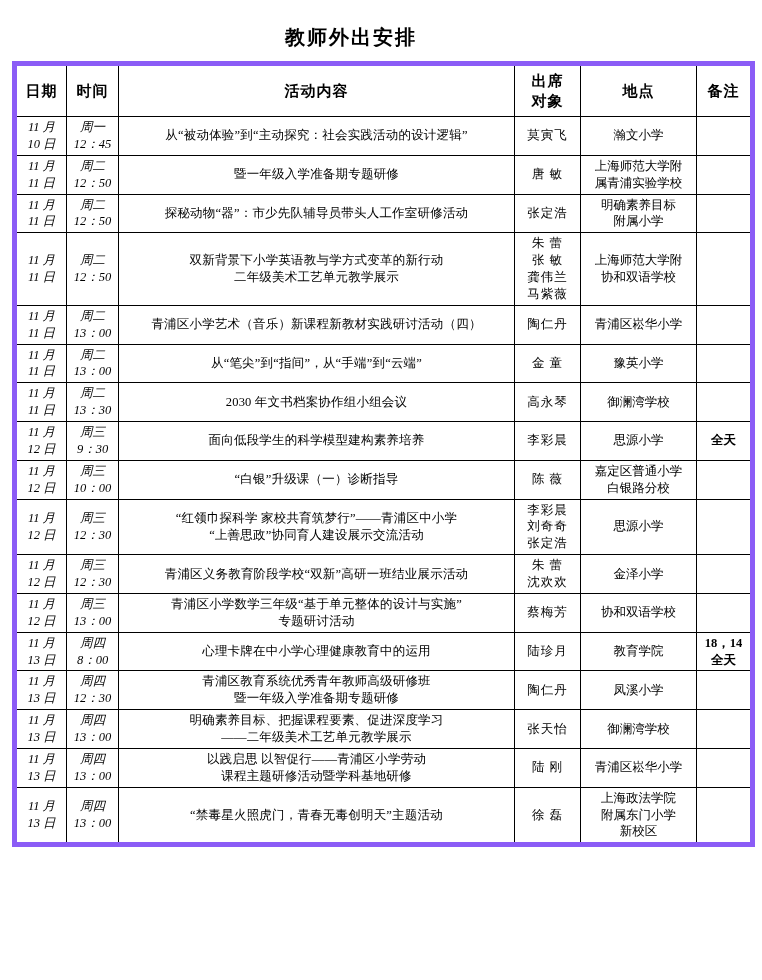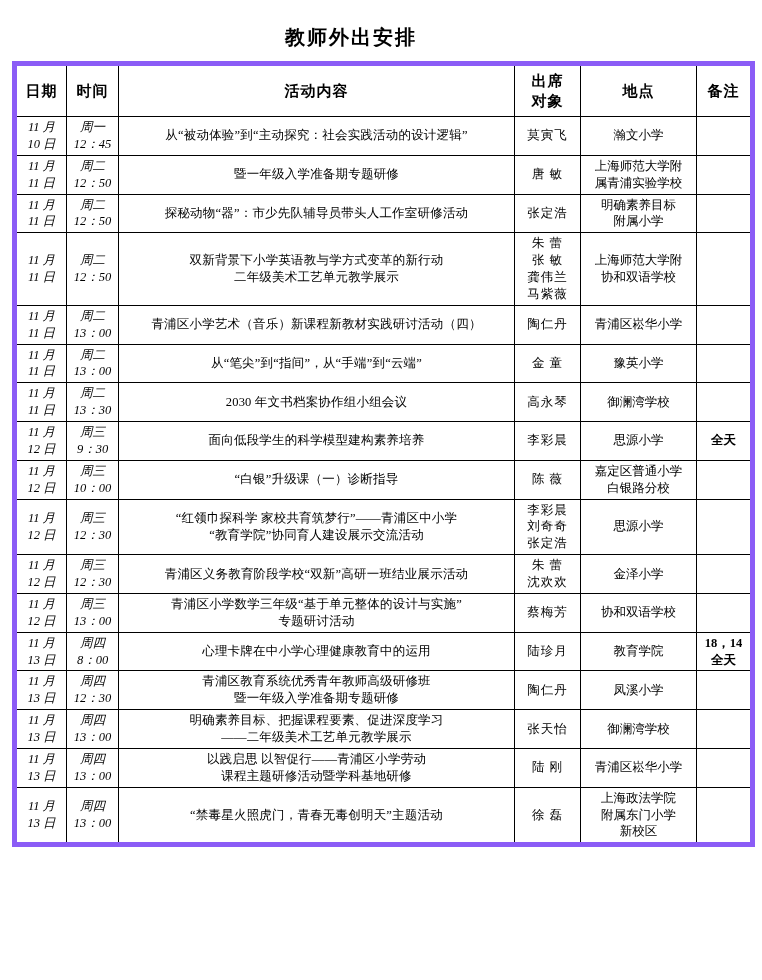--- a/index.html
+++ b/index.html
@@ -304,21 +304,21 @@
           <td class="date">
             <span class="line">11 月</span>
             <span class="line">12 日</span>
           </td>
           <td class="time">
             <span class="line">周三</span>
             <span class="line">12：30</span>
           </td>
           <td class="act">
             <span class="line">“红领巾探科学 家校共育筑梦行”——青浦区中小学</span>
-            <span class="line">“教育学院”协同育人建设展示交流活动</span>
+            <span class="line">“上善思政”协同育人建设展示交流活动</span>
           </td>
           <td class="att">
             <span class="line">李彩晨</span>
             <span class="line">刘奇奇</span>
             <span class="line">张定浩</span>
           </td>
           <td class="loc">
             <span class="line">思源小学</span>
           </td>
           <td class="note"></td>

